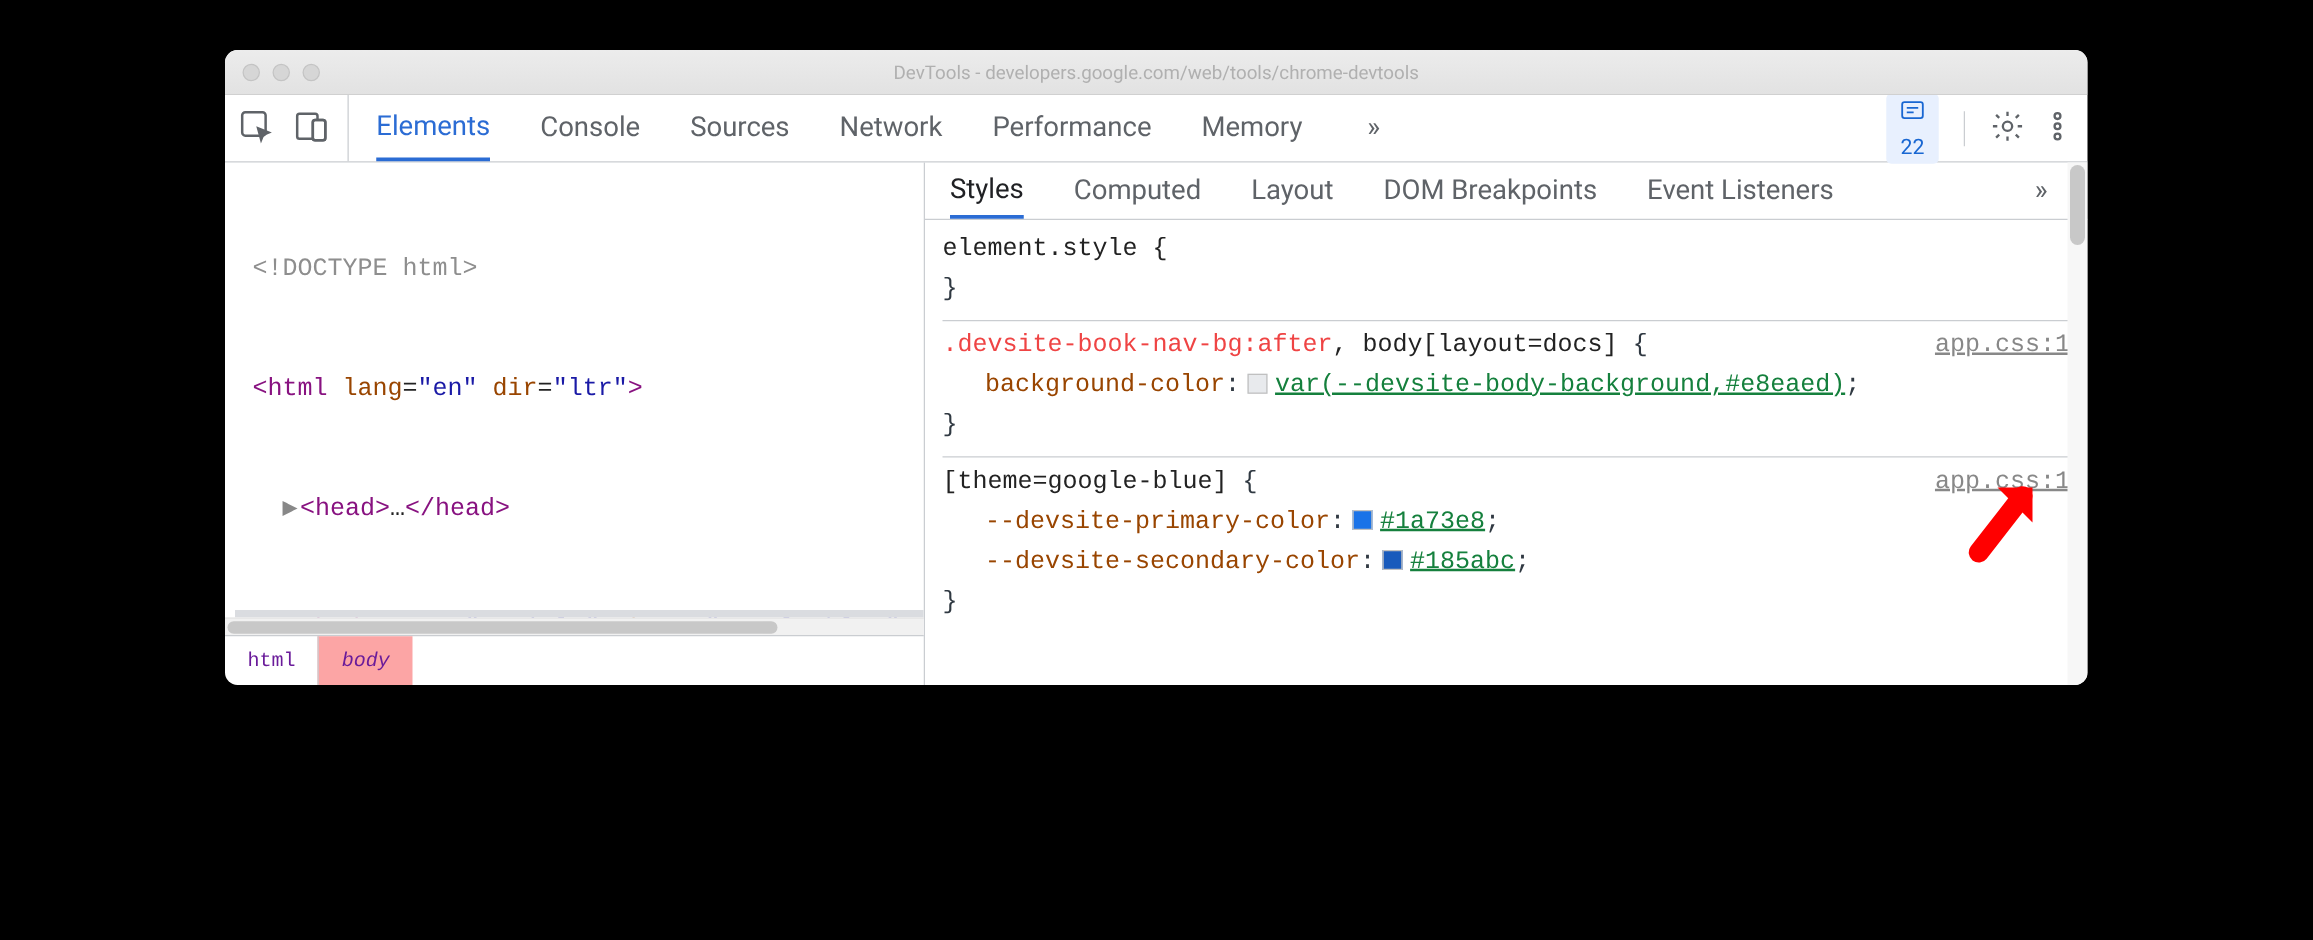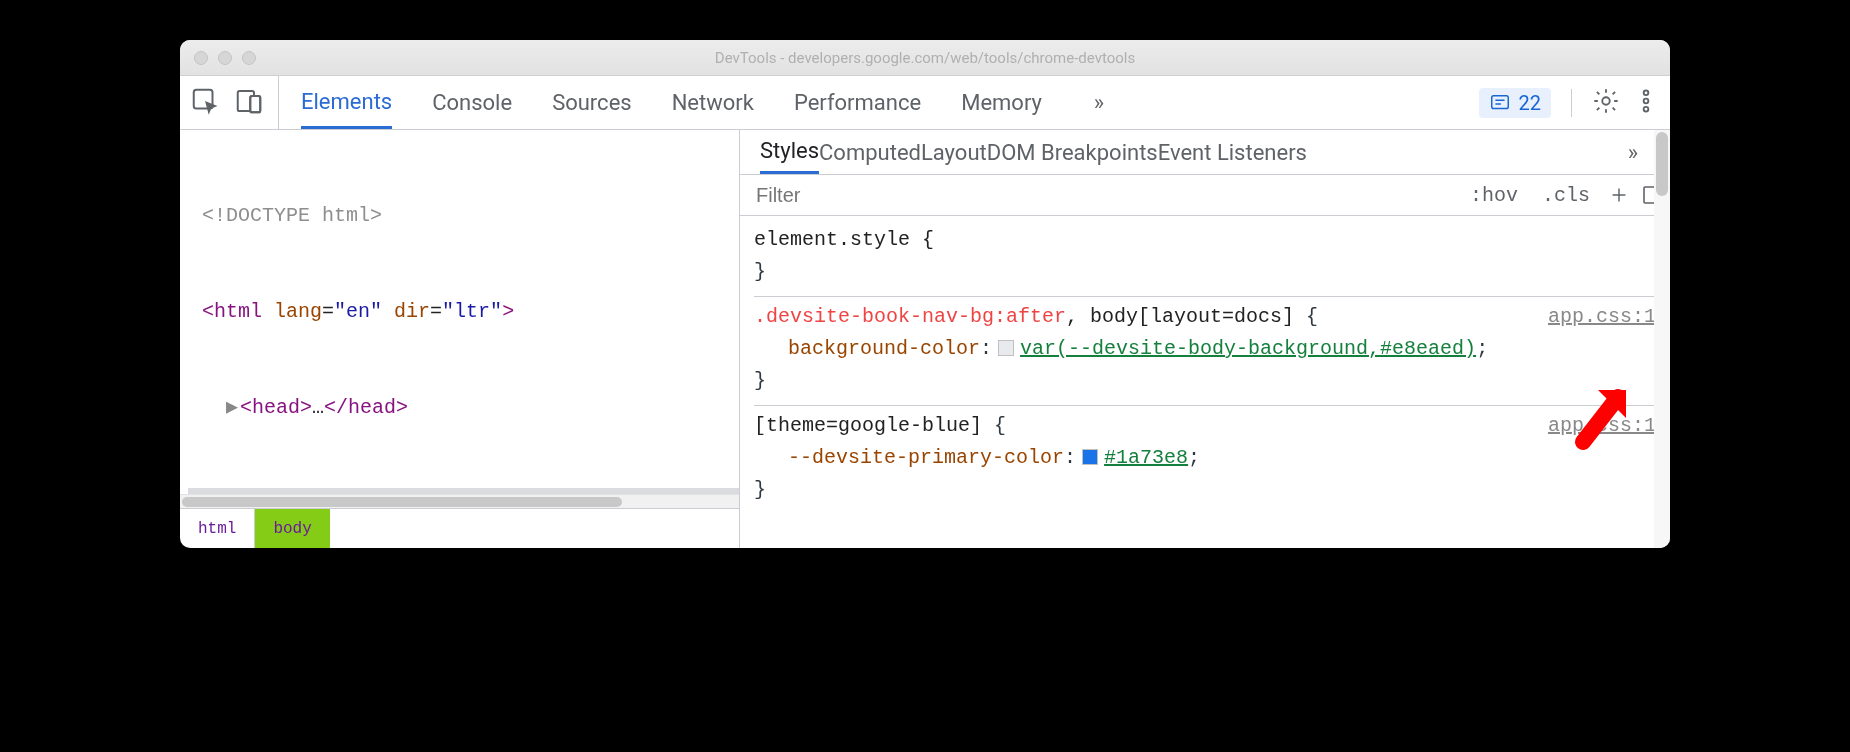--- a/index.html
+++ b/index.html
@@ -63,21 +63,21 @@
     gap: 0;
   }
   .ts-left { display:flex; align-items:center; gap:14px; padding-right:14px; border-right:1px solid var(--border); height:100%; }
   .ts-tabs { display:flex; align-items:center; height:100%; margin-left: 22px; gap: 40px; font-size:22px; color:#5f6368; }
   .ts-tab { height:100%; display:flex; align-items:center; cursor:pointer; }
   .ts-tab.active { color:#2b6cd4; border-bottom:3px solid #2b6cd4; }
   .ts-right { margin-left:auto; display:flex; align-items:center; gap:12px; }
   .issue-badge {
     display:flex; align-items:center; gap:8px;
     background:#e8f0fe; color:#1967d2; border-radius:4px;
-    padding:3px 10px; font-size:20px; font-weight:400;
+    padding:3px 10px; font-size:17px; font-weight:400;flex-direction:column;
   }
   .sep-v { width:1px; height:28px; background:var(--border); margin:0 8px; }
 
   svg.icon { width:28px; height:28px; stroke:#5f6368; stroke-width:1.6; fill:none; }
   .ts-left svg.icon { width:30px; height:30px; }
 
   
   .panels { display:flex; height: 418px; }
   .dom-panel { width: 560px; border-right:1px solid var(--border); display:flex; flex-direction:column; position:relative; }
   .css-panel { flex:1; display:flex; flex-direction:column; position:relative; }
@@ -113,25 +113,25 @@
     border-top:1px solid #e3e3e3;
   }
   .dom-scroll .thumb { position:absolute; left:2px; top:2px; height:10px; width:440px; background:#c8c8c8; border-radius:6px; }
 
   .breadcrumb {
     height:40px; display:flex; align-items:stretch;
     font-family: var(--mono); font-size:16px;
     border-top:1px solid var(--border);
   }
   .crumb { display:flex; align-items:center; padding:0 18px; color:#6a1b9a; }
-  .crumb.active { background:#84cc16; }
+  .crumb.active { background:#fca5a5;font-style:italic; }
   .crumb + .crumb { border-left:1px solid var(--border); }
 
   
-  .styles-tabs { height:46px; display:flex; align-items:center; 
+  .styles-tabs { height:46px; display:flex; align-items:center; gap:40px;
                  font-size:22px; color:#5f6368; padding:0 20px; border-bottom:1px solid var(--border); }
   .styles-tab { height:100%; display:flex; align-items:center; cursor:pointer; }
   .styles-tab.active { color:#202124; border-bottom:3px solid #2b6cd4; }
 
   .filter-row { display:flex; align-items:center; height:42px; border-bottom:1px solid var(--border); }
   .filter-input { flex:1; border:none; outline:none; font-size:20px; padding:0 16px; color:#80868b; }
   .filter-btn { font-family:var(--mono); font-size:20px; color:#5f6368; padding:0 12px; cursor:pointer; }
   .filter-icon { width:34px; display:flex; align-items:center; justify-content:center; cursor:pointer; }
 
   .rules { font-family:var(--mono); font-size:20px; line-height:32px; padding: 4px 14px 40px; overflow:hidden; }
@@ -246,37 +246,20 @@
 
       <div class="styles-tabs">
         <div class="styles-tab active">Styles</div>
         <div class="styles-tab">Computed</div>
         <div class="styles-tab">Layout</div>
         <div class="styles-tab">DOM Breakpoints</div>
         <div class="styles-tab">Event Listeners</div>
         <div class="chevrons" style="margin-left:auto">»</div>
       </div>
 
-      <div class="filter-row">
-        <input class="filter-input" placeholder="Filter" style="">
-        <div class="filter-btn">:hov</div>
-        <div class="filter-btn">.cls</div>
-        <div class="filter-icon">
-          <svg class="icon" style="width:22px;height:22px" viewBox="0 0 24 24">
-              <path d="M12 5v14M5 12h14"></path>
-            </svg>
-        </div>
-        <div class="filter-icon">
-          <svg class="icon" style="width:24px;height:24px" viewBox="0 0 24 24">
-              <rect x="3" y="4" width="18" height="16" rx="1"></rect>
-              <path d="M14 4v16"></path>
-              <path d="M17 12l-3-3M17 12l-3 3"></path>
-            </svg>
-        </div>
-      </div>
 
       <div class="rules">
 
         <div class="rule">
           <span class="sel">element.style&nbsp;{</span><br>}
         </div>
 
         <div class="rule">
           <span class="src">app.css:1</span>
           <span class="sel"><span class="dim">.devsite-book-nav-bg:after</span>, body[layout=docs]</span>&nbsp;{<br>
@@ -285,20 +268,23 @@
           </div>
           }
         </div>
 
         <div class="rule" style="border-bottom:none">
           <span class="src">app.css:1</span>
           <span class="sel">[theme=google-blue]</span>&nbsp;{<br>
           <div class="prop">
             <span class="prop-n">--devsite-primary-color</span>:<span class="swatch" style="background:#1a73e8"></span><span class="prop-v">#1a73e8</span>;
           </div>
+          <div class="prop">
+            <span class="prop-n">--devsite-secondary-color</span>:<span class="swatch" style="background:#185abc"></span><span class="prop-v">#185abc</span>;
+          </div>
           }
         </div>
 
       </div>
 
       <svg class="arrow" width="70" height="70" viewBox="0 0 70 70">
         <path d="M15 60 L50 15" stroke="#ff0000" stroke-width="16" stroke-linecap="round"></path>
         <path d="M30 8 L58 8 L58 36 Z" fill="#ff0000"></path>
       </svg>
 

